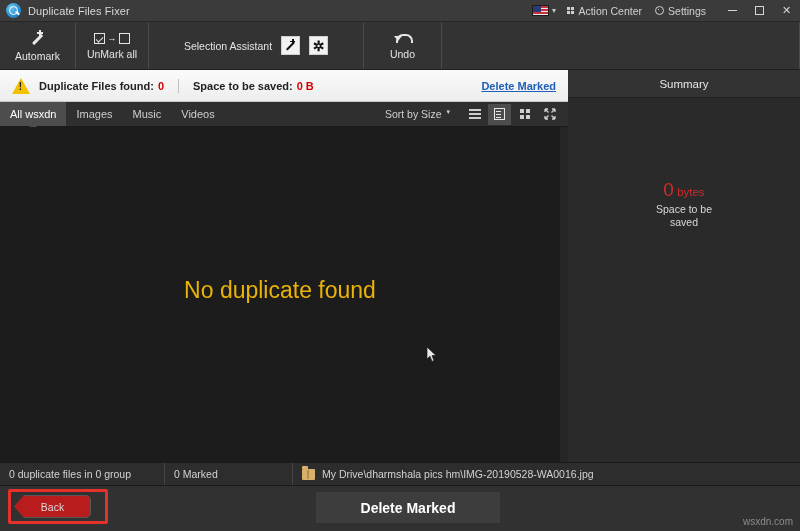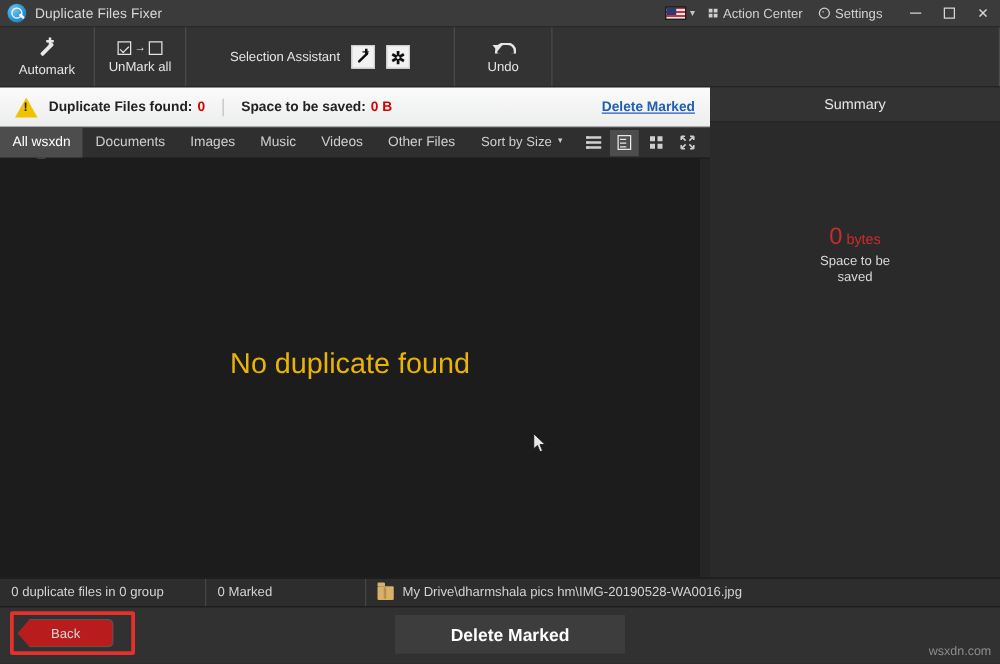--- a/index.html
+++ b/index.html
@@ -392,25 +392,23 @@
       <span class="info-lbl">Duplicate Files found:</span>
       <span class="info-val">0</span>
       <span class="info-sep"></span>
       <span class="info-lbl">Space to be saved:</span>
       <span class="info-val">0 B</span>
       <span class="del-marked-link">Delete Marked</span>
     </div>
 
     <div class="tabbar">
       <div class="tab active">All wsxdn</div>
-      <div class="tab">Documents</div>
       <div class="tab">Images</div>
       <div class="tab">Music</div>
       <div class="tab">Videos</div>
-      <div class="tab">Other Files</div>
 
       <div class="tab-right">
         <div class="sortby">
           <span>Sort by Size</span>
           <span class="car">▾</span>
         </div>
         <div class="viewbtn">
           <span class="ic-list">
               <i></i>
               <i></i>

